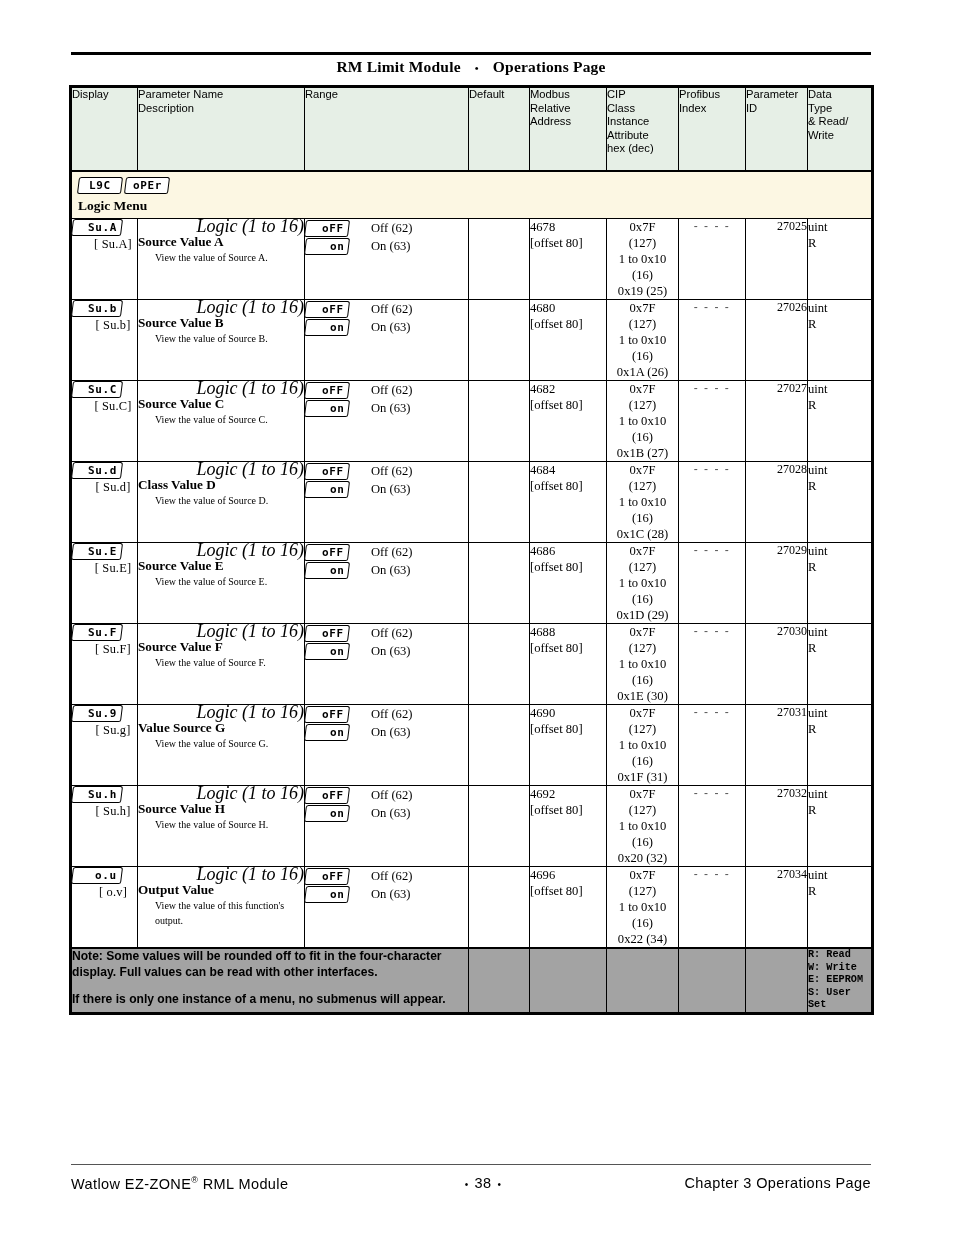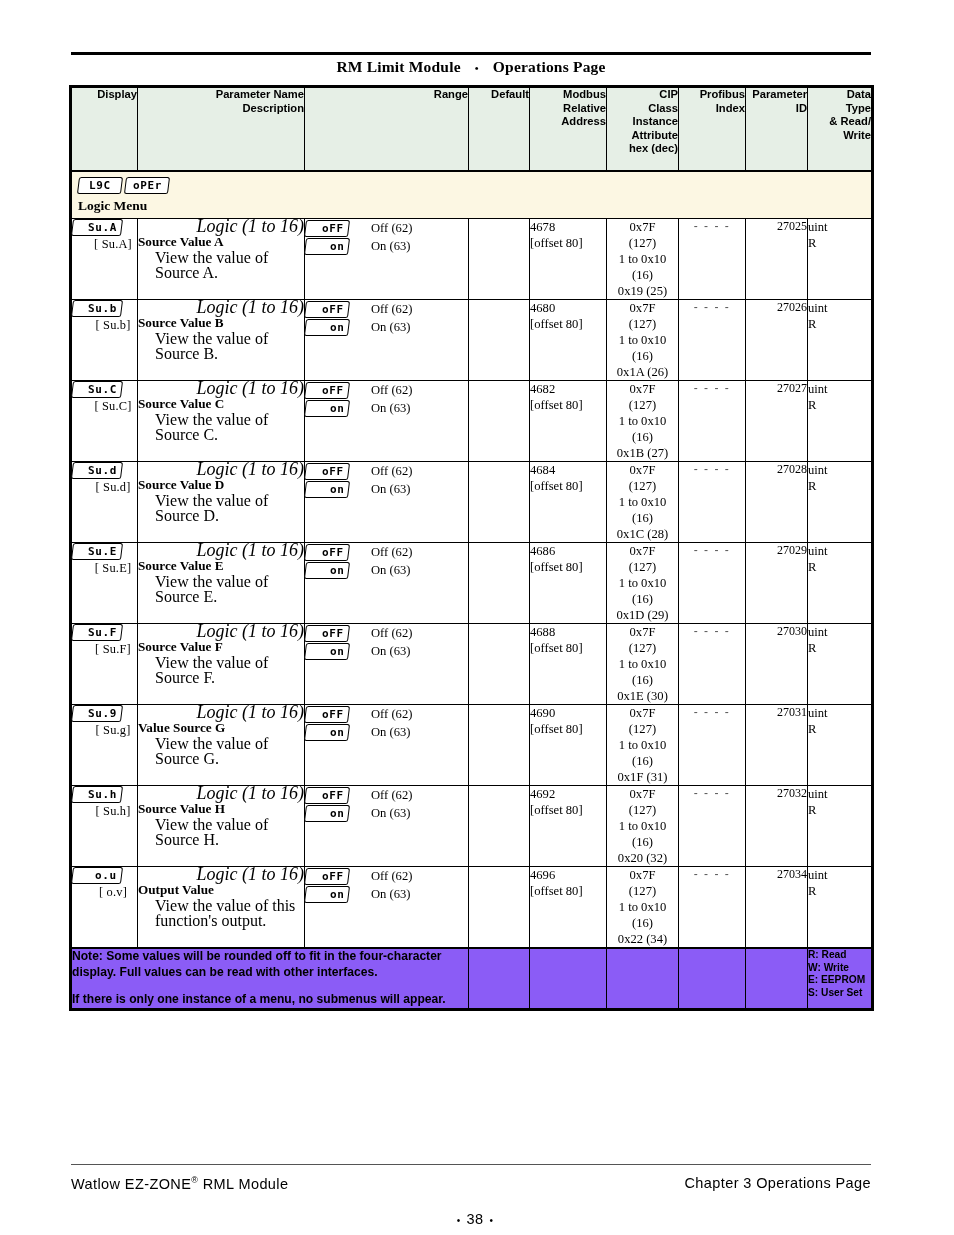--- a/index.html
+++ b/index.html
@@ -66,24 +66,24 @@
   }
   
   table.spec {
     outline: 2px solid #000;
     outline-offset: 0px;
   }
 
   thead th {
     background: #e6efe6;
     font-family: "Liberation Sans", sans-serif;
-    font-weight: bold;
+    font-weight: normal;
     font-size: 11.2px;
     line-height: 13.5px;
-    text-align: right;
+    text-align: left;
     vertical-align: middle;
     height: 82px;
     padding: 2px 2px;
     border-bottom: 2px solid #000 !important;
   }
 
   
   .c-display  { width: 66px; }
   .c-param    { width: 167px; }
   .c-range    { width: 164px; }
@@ -157,21 +157,21 @@
     font-size: 18px;
     text-align: right;
   }
   .param-name {
     font-weight: bold;
     font-size: 13.2px;
     line-height: 16px;
   }
   .param-desc {
     margin-left: 17px;
-    font-size: 16px;
+    font-size: 10px;
     line-height: 15.2px;
   }
 
   td.cell-range {
     padding: 6px 4px 6px 7px;
     line-height: 17px;
   }
   .range-line {
     white-space: nowrap;
     margin-bottom: 1px;
@@ -213,36 +213,36 @@
   }
 
   td.cell-dtype {
     padding: 6px 2px 6px 6px;
     line-height: 16px;
     font-size: 12.6px;
   }
 
   
   tr.note-row td {
-    background: #8b5cf6;
+    background: #a3a3a3;
     border-top: 2px solid #000;
   }
   td.note-cell {
     padding: 7px 8px 8px 8px;
     font-family: "Liberation Sans", sans-serif;
     font-weight: bold;
     font-size: 12.1px;
     line-height: 15.5px;
   }
   td.note-cell p { margin: 0; }
   td.note-cell p.second { margin-top: 12px; }
 
   td.legend-cell {
     padding: 6px 2px 6px 6px;
-    font-family: Liberation Sans, sans-serif;
+    font-family: Liberation Mono, monospace;
     font-weight: bold;
     font-size: 10.2px;
     line-height: 12.6px;
   }
 
   
   .foot-rule {
     position: absolute;
     left: 71px;
     top: 1164px;
@@ -254,21 +254,21 @@
     position: absolute;
     left: 71px;
     top: 1175px;
     width: 800px;
     height: 22px;
     font-family: "Liberation Sans", sans-serif;
     font-size: 14.5px;
     letter-spacing: 0.4px;
   }
   .foot-left  { position: absolute; left: 0;    top: 0; }
-  .foot-mid   { position: absolute; left: 4px;    top: 0; width: 800px; text-align: center; margin-top: 36px; }
+  .foot-mid   { position: absolute; left: 12px;    top: 0; width: 800px; text-align: center; }
   .foot-right { position: absolute; right: 0;   top: 0; }
   .foot-left sup { font-size: 9px; vertical-align: super; }
   .foot-mid .dot { font-size: 10px; vertical-align: middle; padding: 0 6px; }
 </style>
 </head>
 <body>
 
 <div class="page">
 
   <div class="top-rule"></div>
@@ -447,21 +447,21 @@
           </td>
           <td class="cell-dtype">
             <div>uint</div>
             <div>R</div>
           </td>
         </tr>
         <tr>
           <td class="cell-display"><div class="lcd lcd-disp"><span>Su.d</span></div><div class="disp-alt">[ Su.d]</div></td>
           <td class="cell-param">
             <div class="param-logic">Logic (1 to 16)</div>
-            <div class="param-name">Source Value D</div>
+            <div class="param-name">Class Value D</div>
             <div class="param-desc">View the value of Source D.</div>
           </td>
           <td class="cell-range">
             <div class="range-line"><span class="lcd lcd-rng"><span>oFF</span></span><span class="range-text">Off (62)</span></div>
             <div class="range-line"><span class="lcd lcd-rng"><span>on</span></span><span class="range-text">On (63)</span></div>
           </td>
           <td class="cell-default">
             <div></div>
           </td>
           <td class="cell-modbus">

